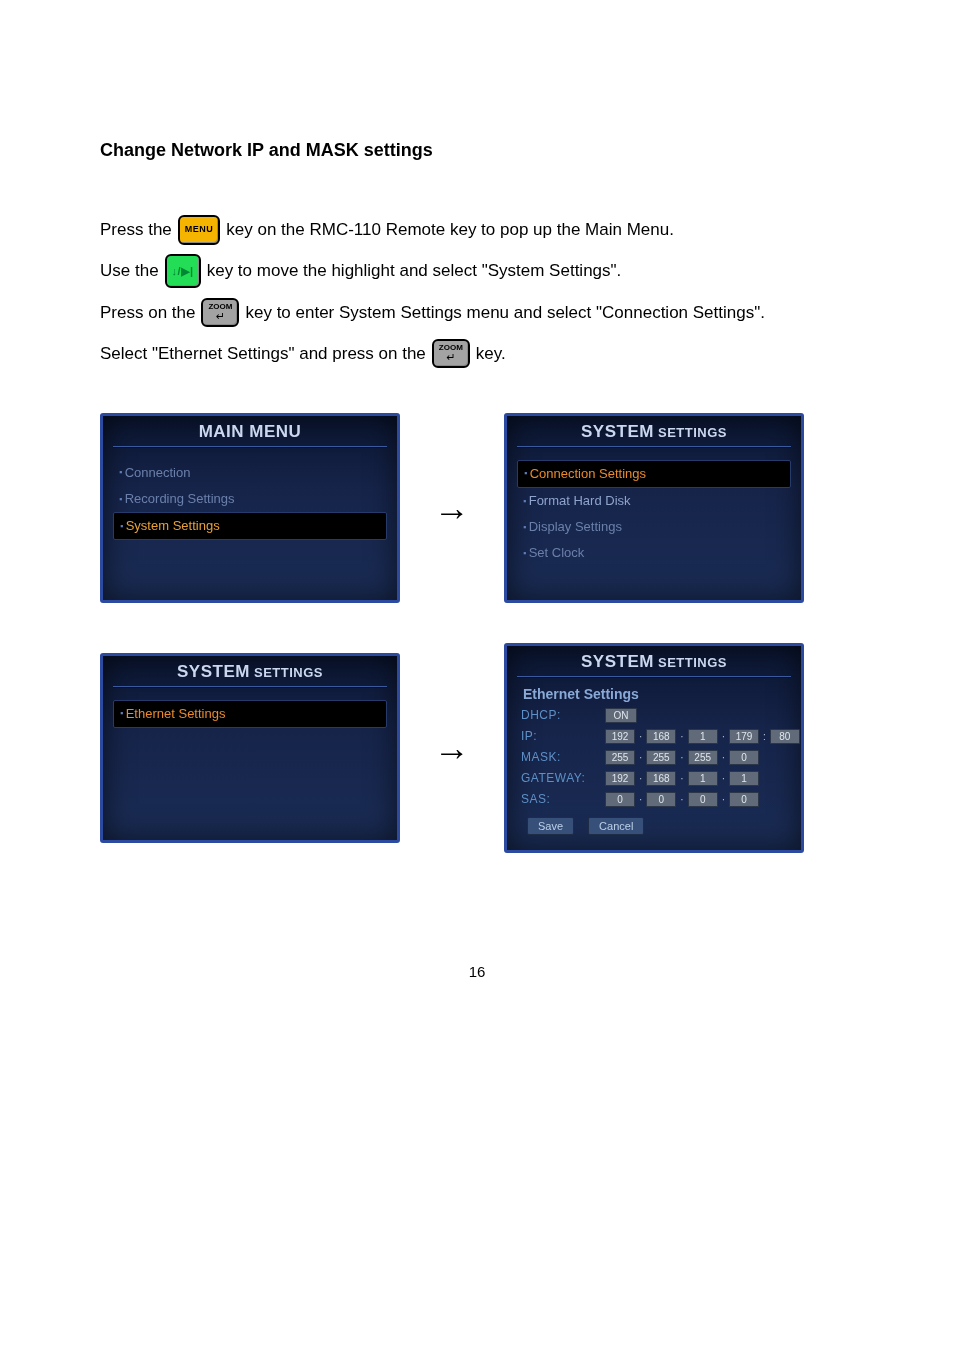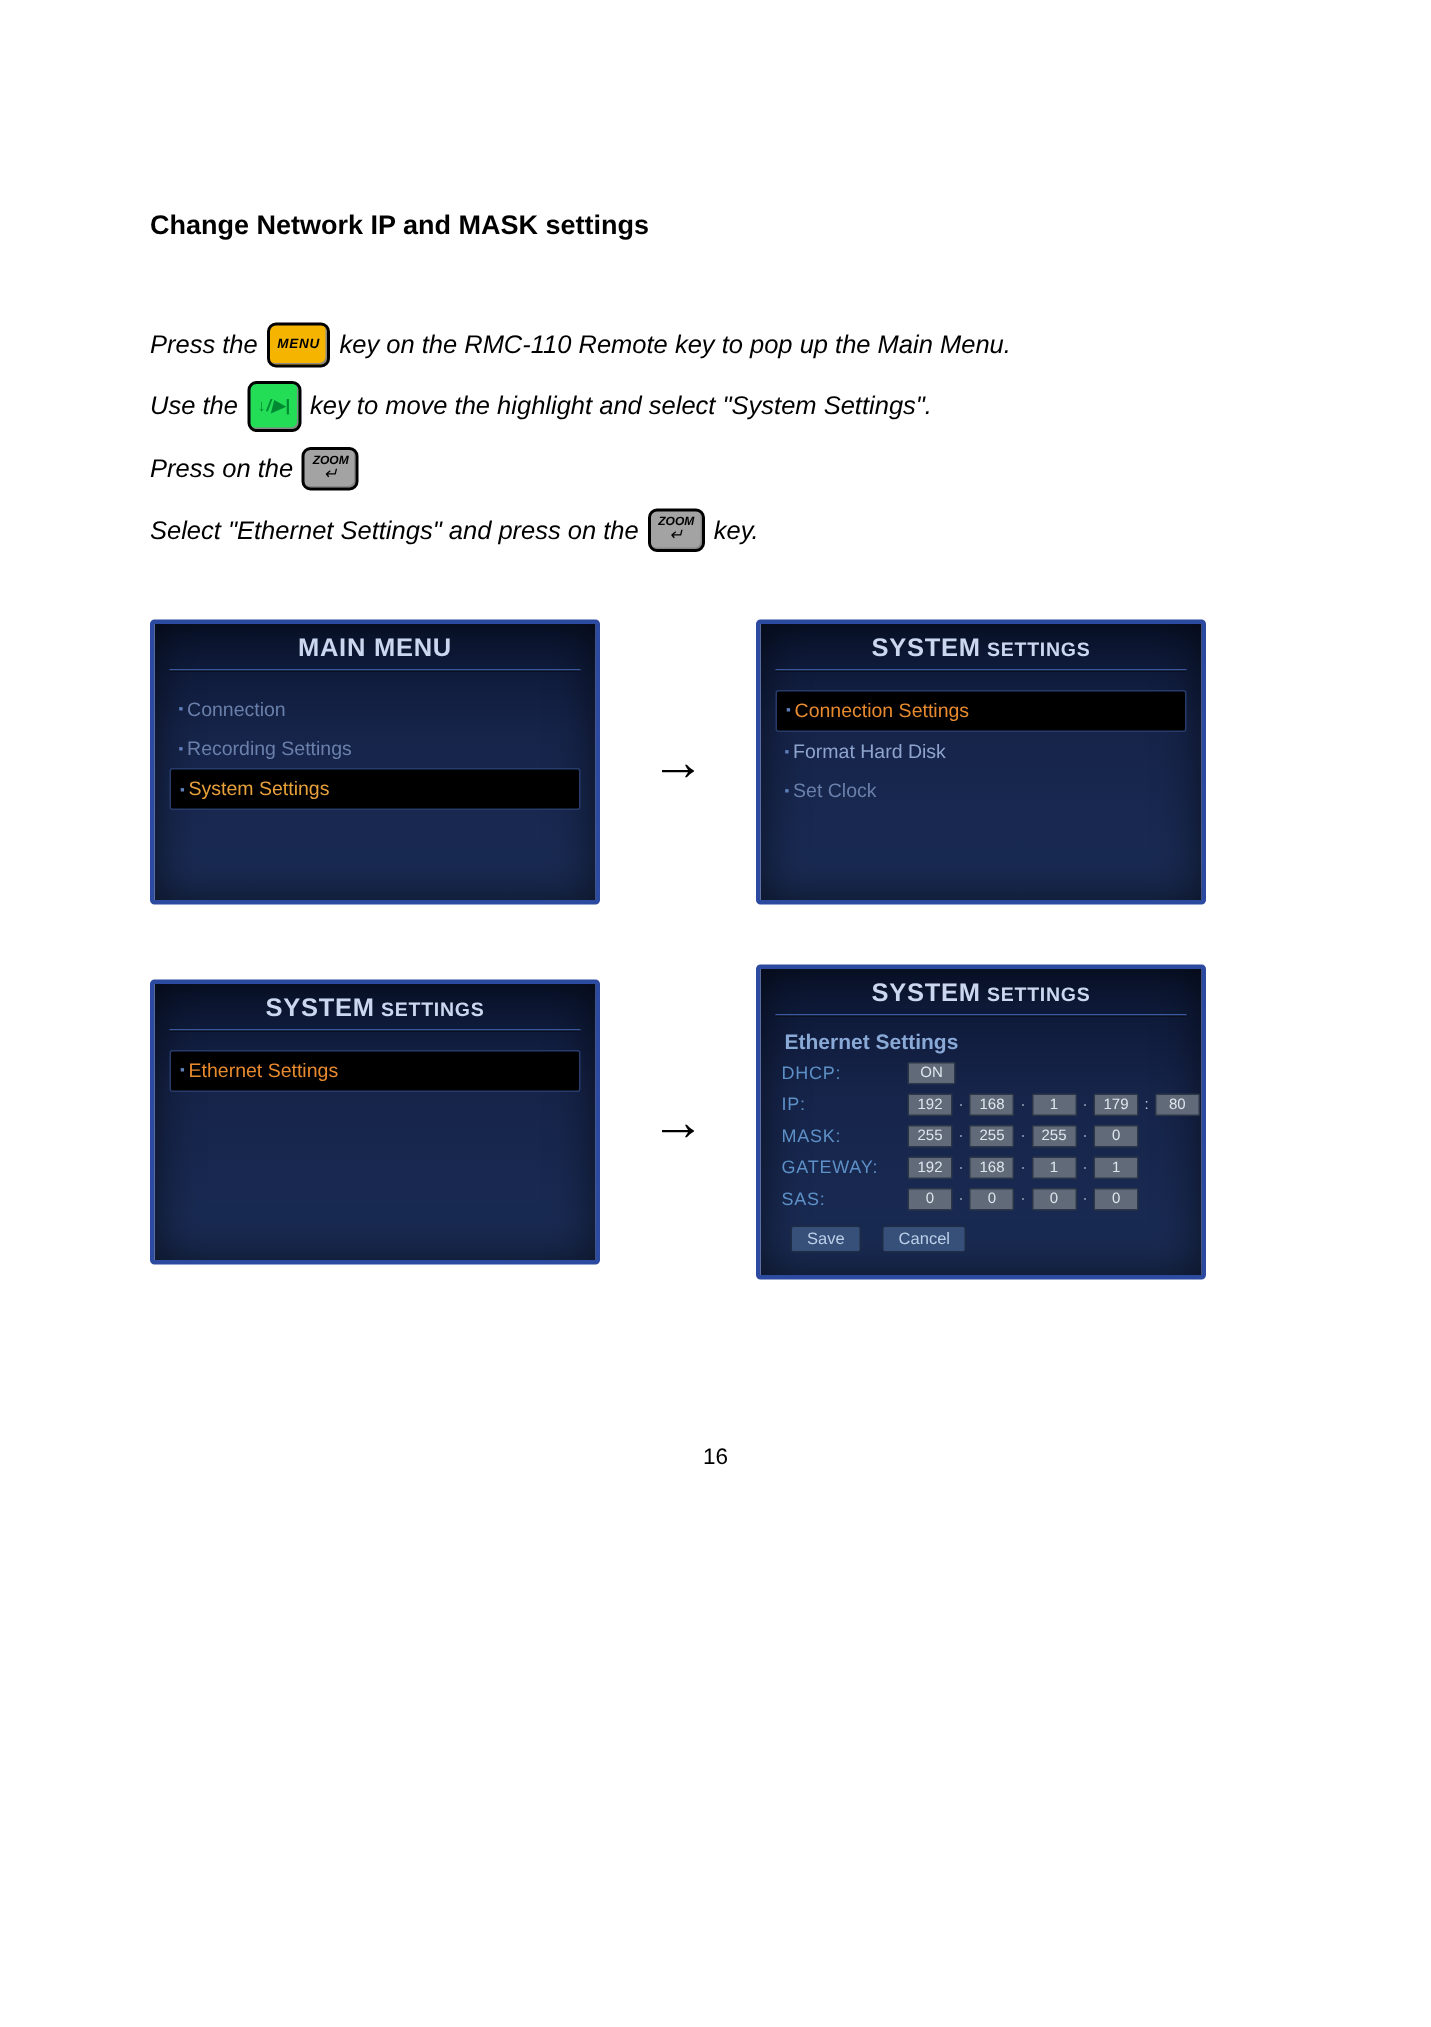--- a/index.html
+++ b/index.html
@@ -15,21 +15,20 @@
     box-sizing: border-box;
   }
   .heading {
     font-weight: bold;
     font-size: 18px;
     margin-bottom: 50px;
   }
   .instruction-block {
     font-size: 17px;
     line-height: 2.2;
-    font-style: italic;
   }
   .instruction-line {
     display: flex;
     align-items: center;
     flex-wrap: wrap;
     gap: 4px;
     margin-bottom: 4px;
   }
   .key-button {
     display: inline-flex;
@@ -211,20 +210,21 @@
     </div>
 
     <div class="instruction-line">
       <span>Press on the</span>
       <span class="key-button key-zoom">
         <span class="zoom-inner">
           <span class="zl">ZOOM</span>
           <span class="ze">↵</span>
         </span>
       </span>
+      <span>key to enter System Settings menu and select  "Connection Settings".</span>
     </div>
 
     <div class="instruction-line">
       <span>Select  "Ethernet Settings" and press on the</span>
       <span class="key-button key-zoom">
         <span class="zoom-inner">
           <span class="zl">ZOOM</span>
           <span class="ze">↵</span>
         </span>
       </span>
@@ -256,20 +256,21 @@
       <div class="screen">
         <div class="screen-title-wrap">
           <span class="screen-title">
             <span class="big">SYSTEM</span><span> SETTINGS</span>
           </span>
         </div>
         <hr class="screen-hr">
         <div class="menu-list">
           <div class="menu-item selected selected-orange">Connection Settings</div>
           <div class="menu-item semi">Format Hard Disk</div>
+          <div class="menu-item muted">Display Settings</div>
           <div class="menu-item muted">Set Clock</div>
         </div>
       </div>
     </div>
 
     <div class="row">
 
       <div class="screen">
         <div class="screen-title-wrap">
           <span class="screen-title">

